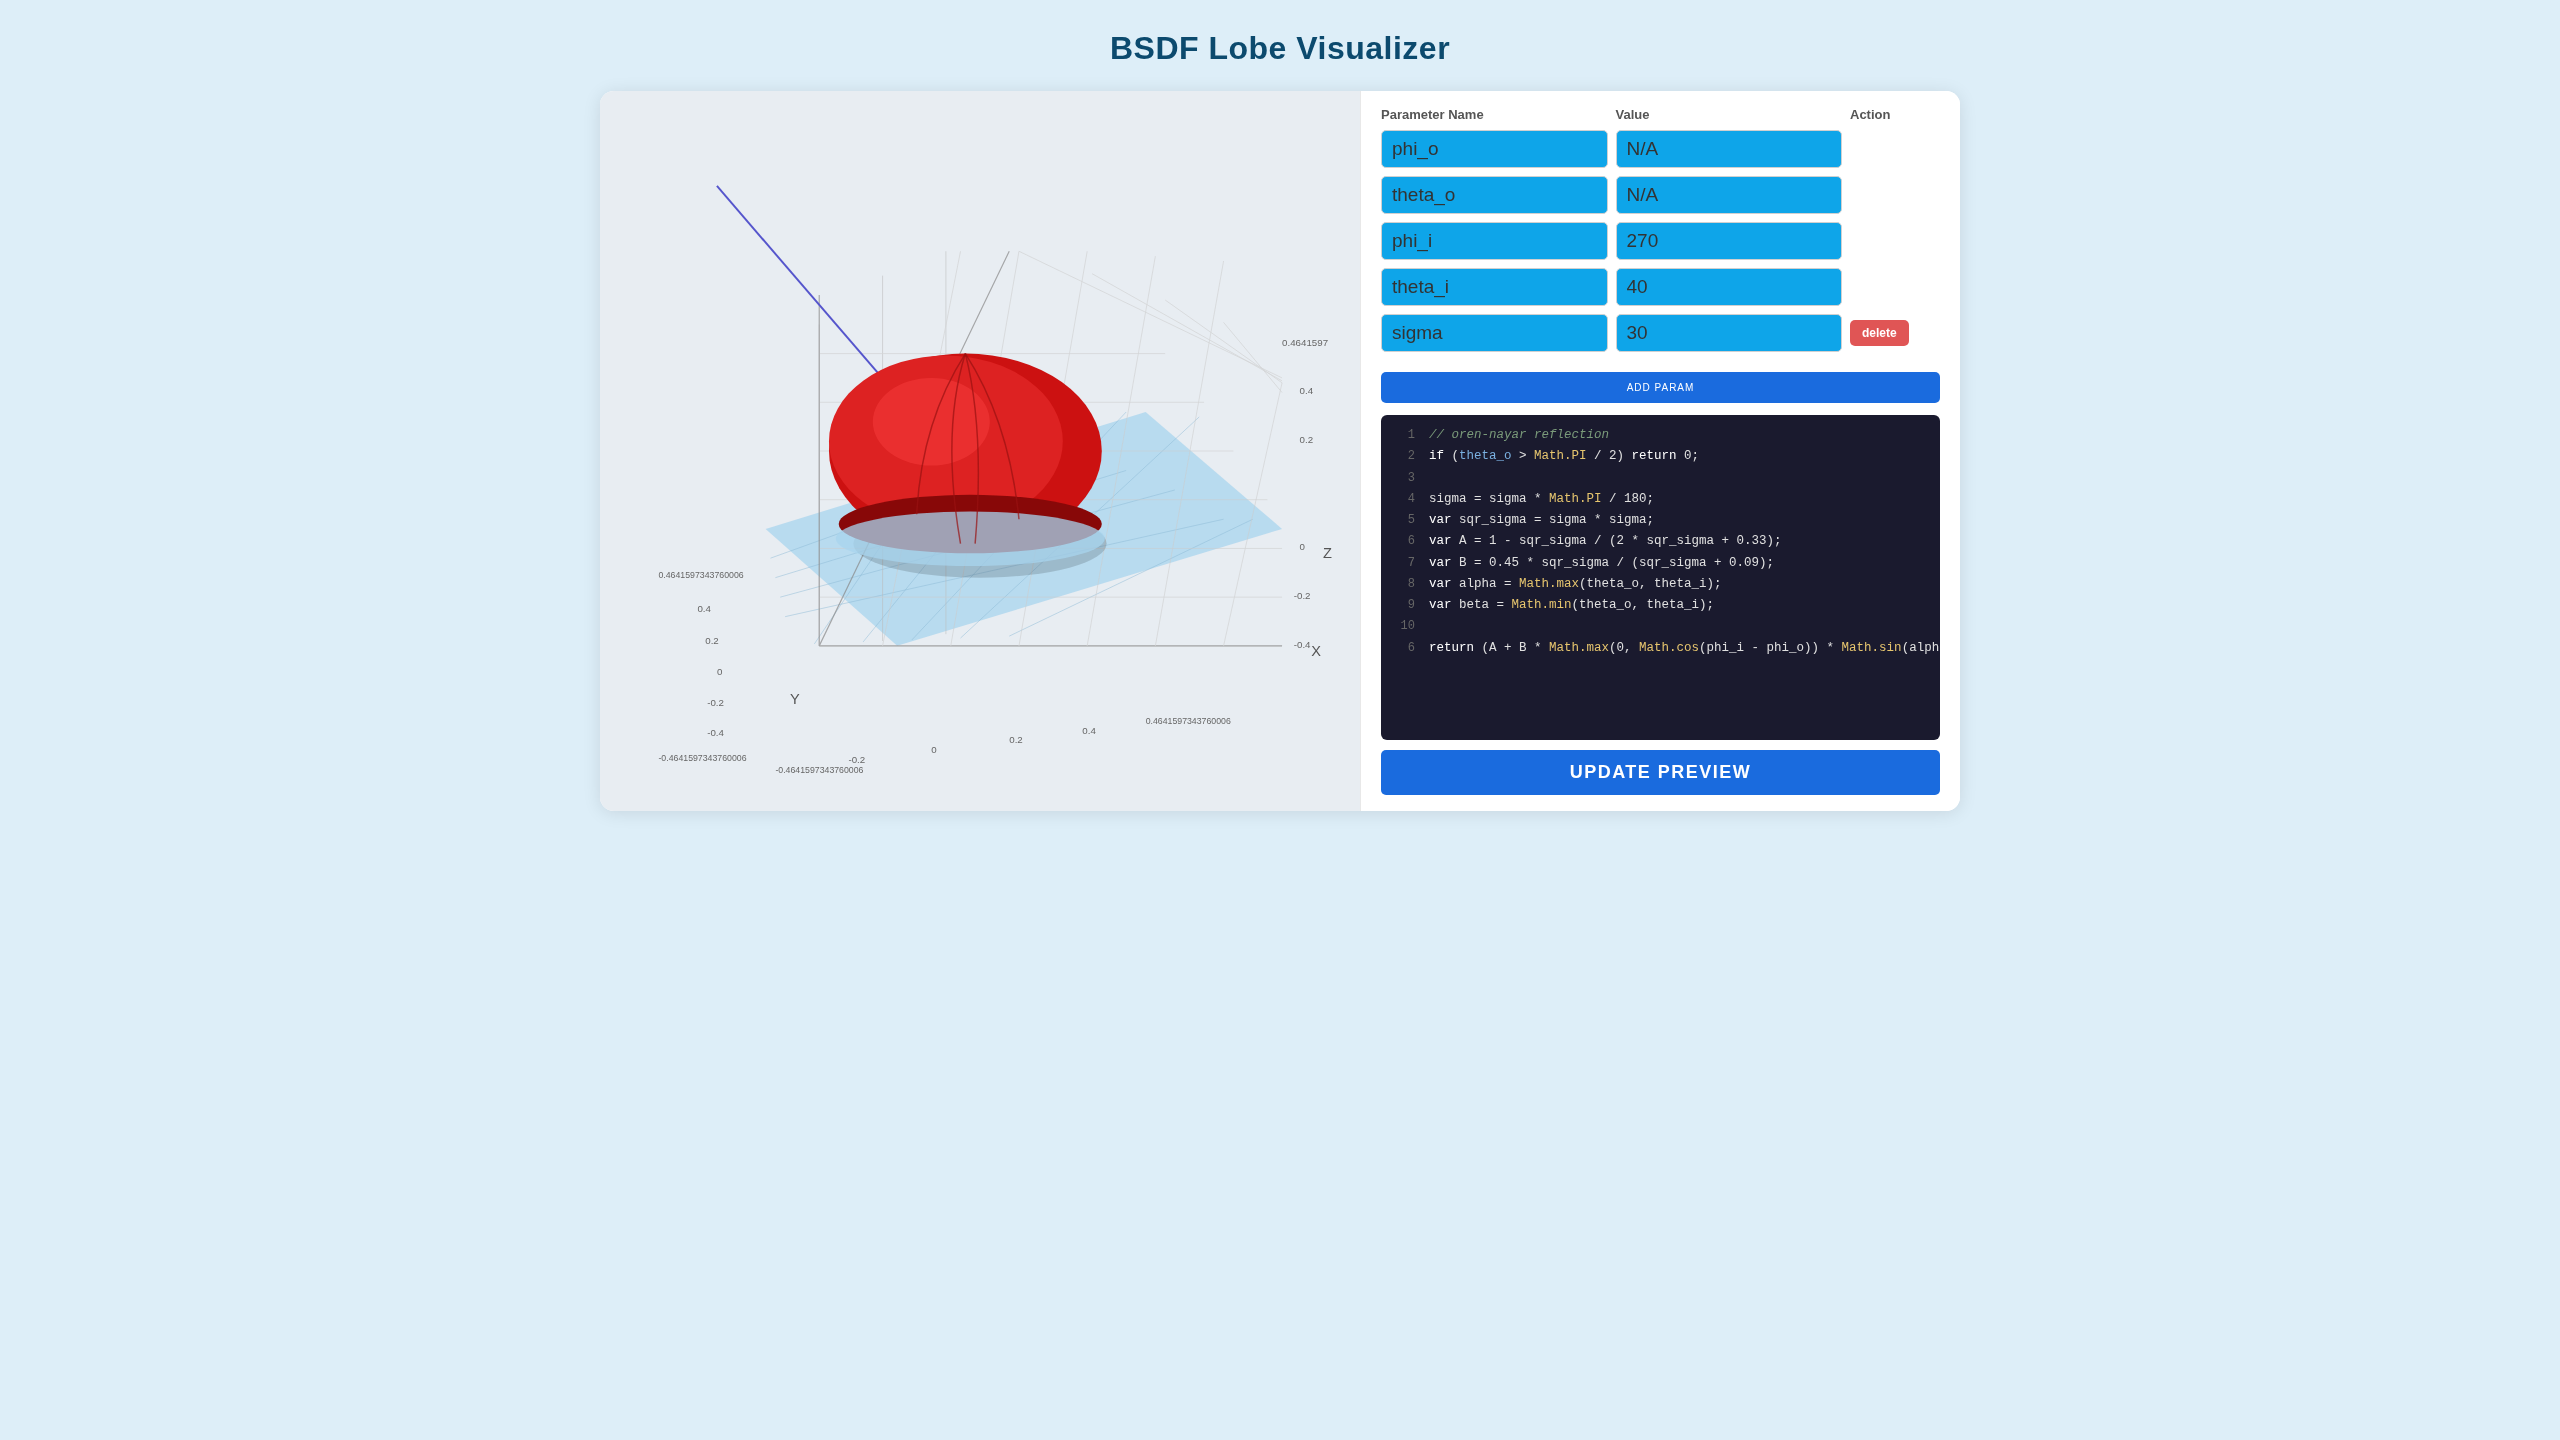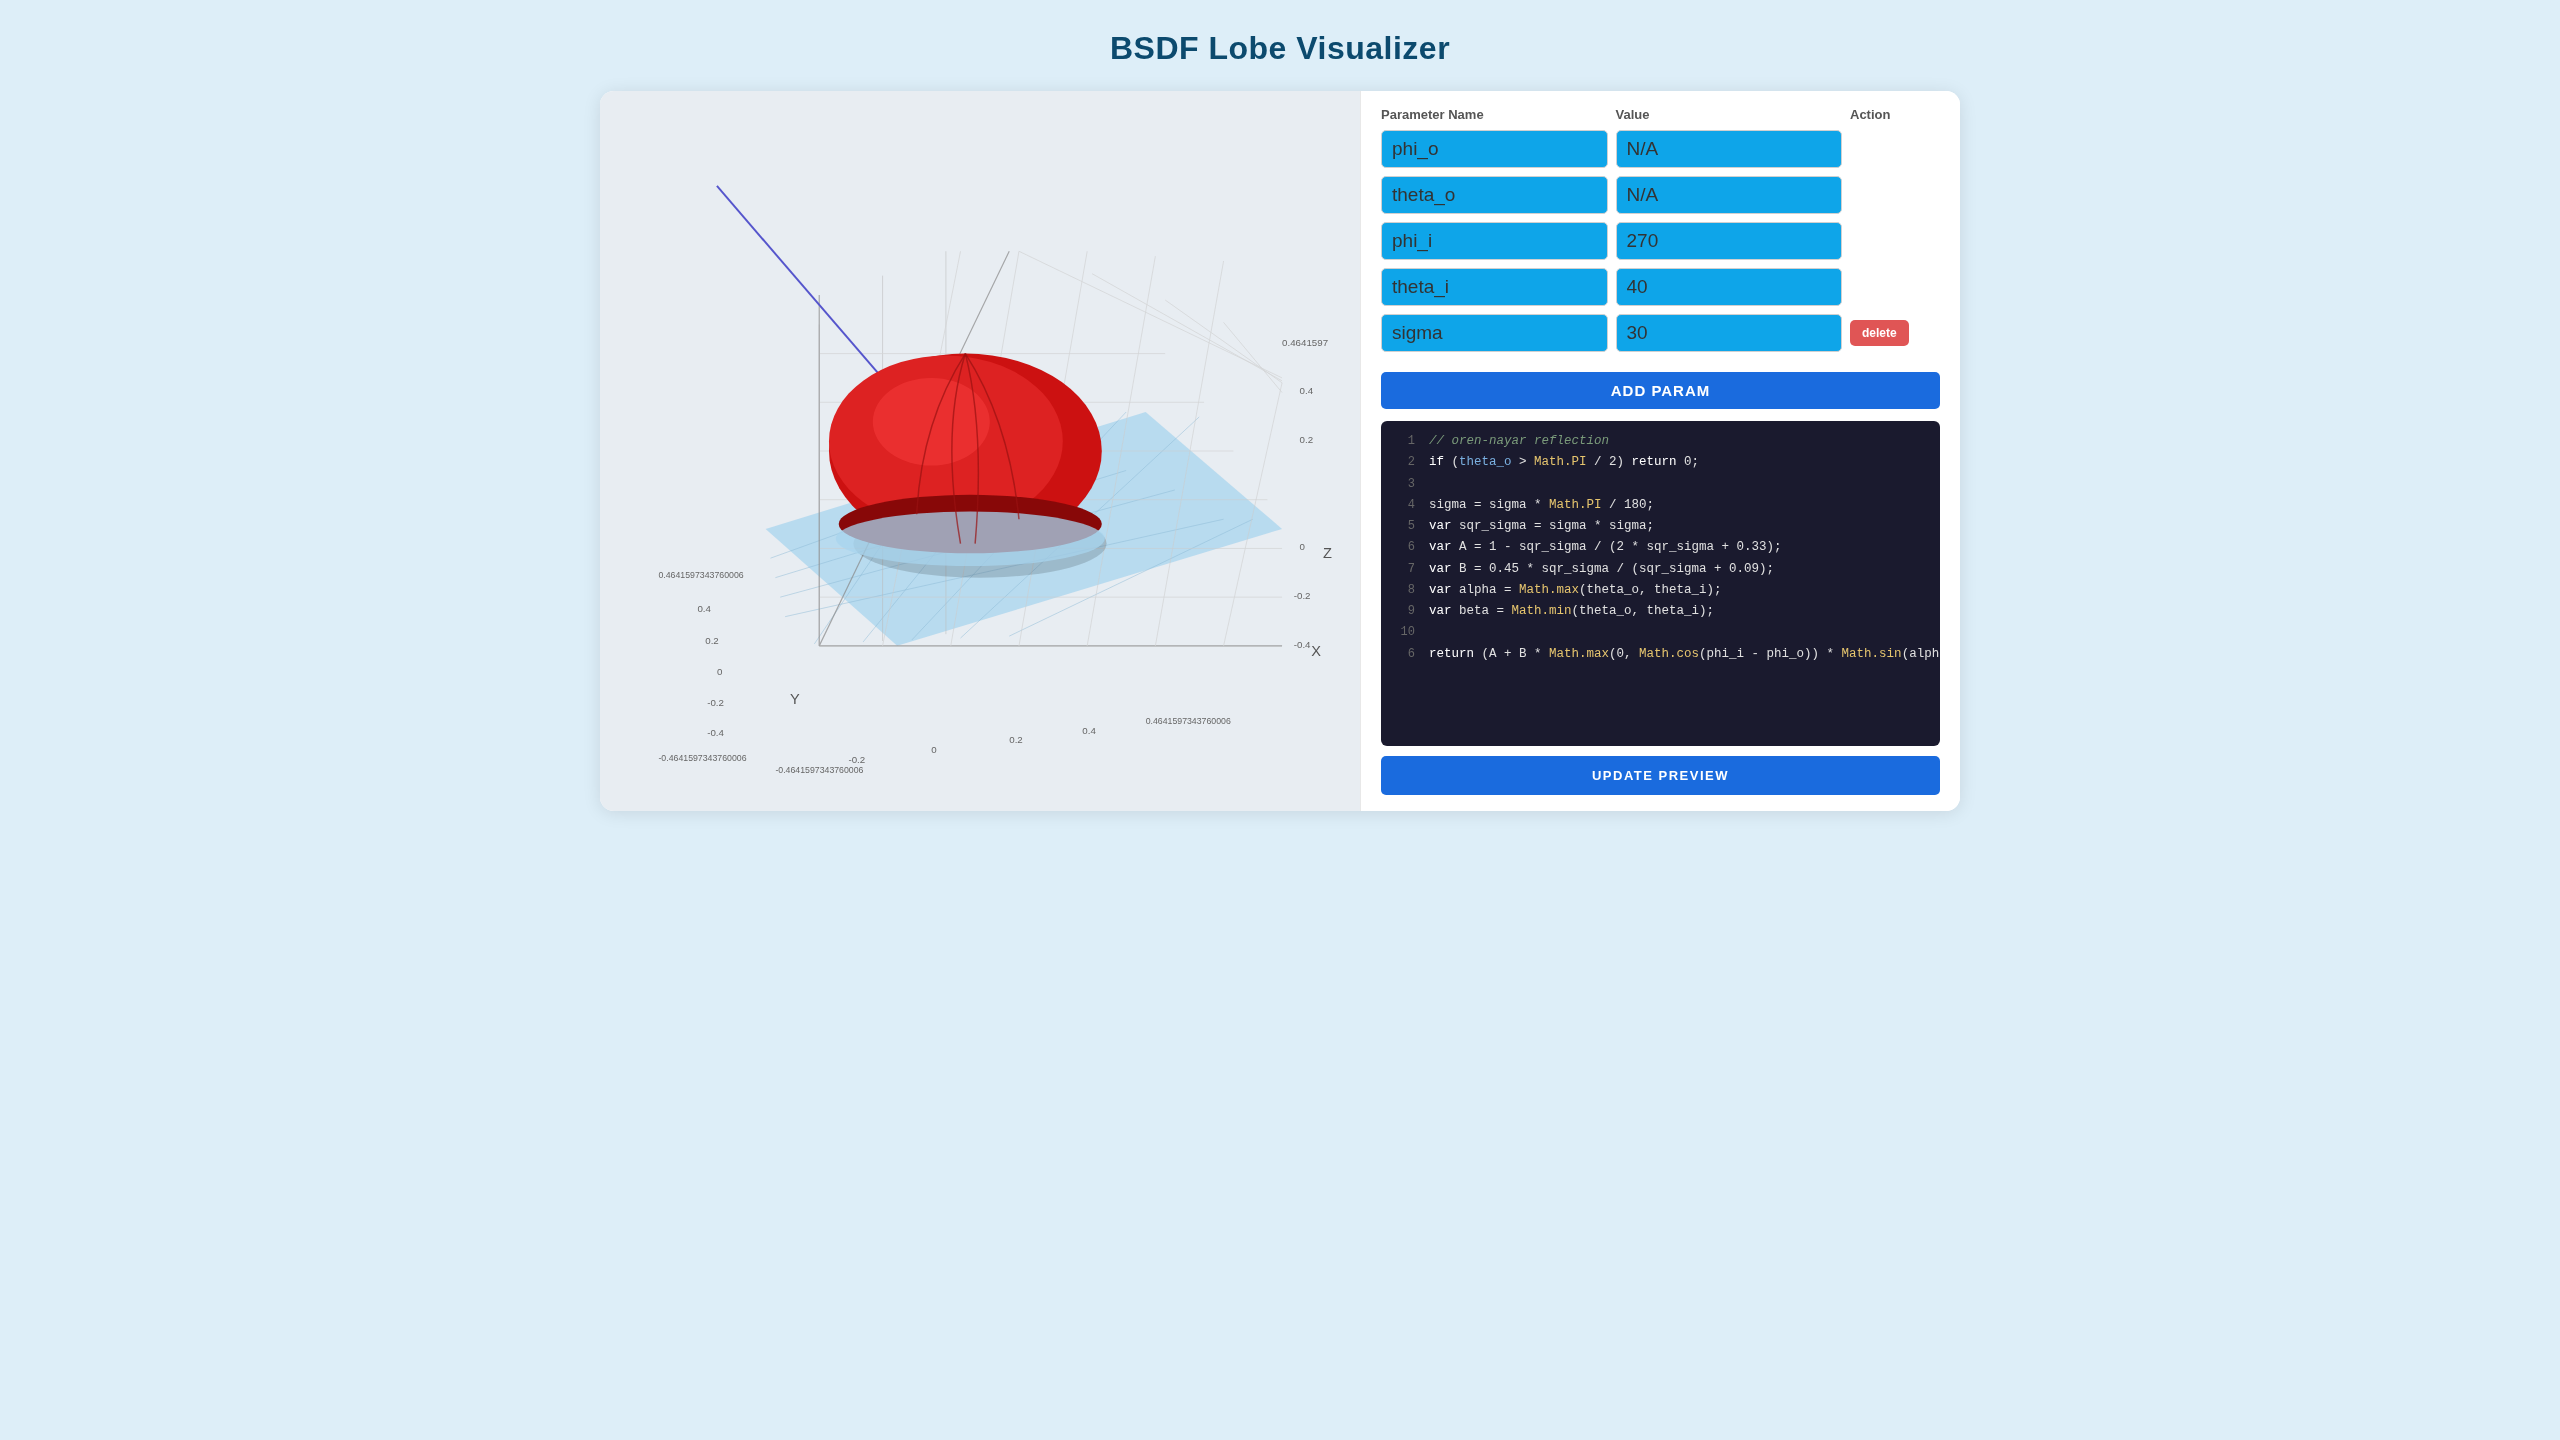--- a/index.html
+++ b/index.html
@@ -91,22 +91,22 @@
       cursor: pointer;
       text-transform: lowercase;
     }
     .add-param-btn {
       margin: 4px 20px 0 20px;
       background: #1a6bde;
       color: #fff;
       border: none;
       border-radius: 5px;
       padding: 10px;
-      font-size: 15px;
-      font-weight: 700;
+      font-size: 10px;
+      font-weight: 400;
       letter-spacing: 1px;
       cursor: pointer;
       width: calc(100% - 40px);
     }
     .code-editor {
       flex: 1 1 0;
       margin: 12px 20px 0 20px;
       background: #1a1a2e;
       border-radius: 6px;
       overflow: auto;
@@ -137,21 +137,21 @@
     .c-blue { color: #7ab0e0; }
     .c-white { color: #e0e0e0; }
     .c-comment { color: #7a9a7a; font-style: italic; }
     .update-btn {
       margin: 10px 20px 16px 20px;
       background: #1a6bde;
       color: #fff;
       border: none;
       border-radius: 5px;
       padding: 12px;
-      font-size: 13px;
+      font-size: 18px;
       font-weight: 700;
       letter-spacing: 1.5px;
       cursor: pointer;
       width: calc(100% - 40px);
     }
 
     
     .viz-svg {
       width: 100%;
       height: 100%;

